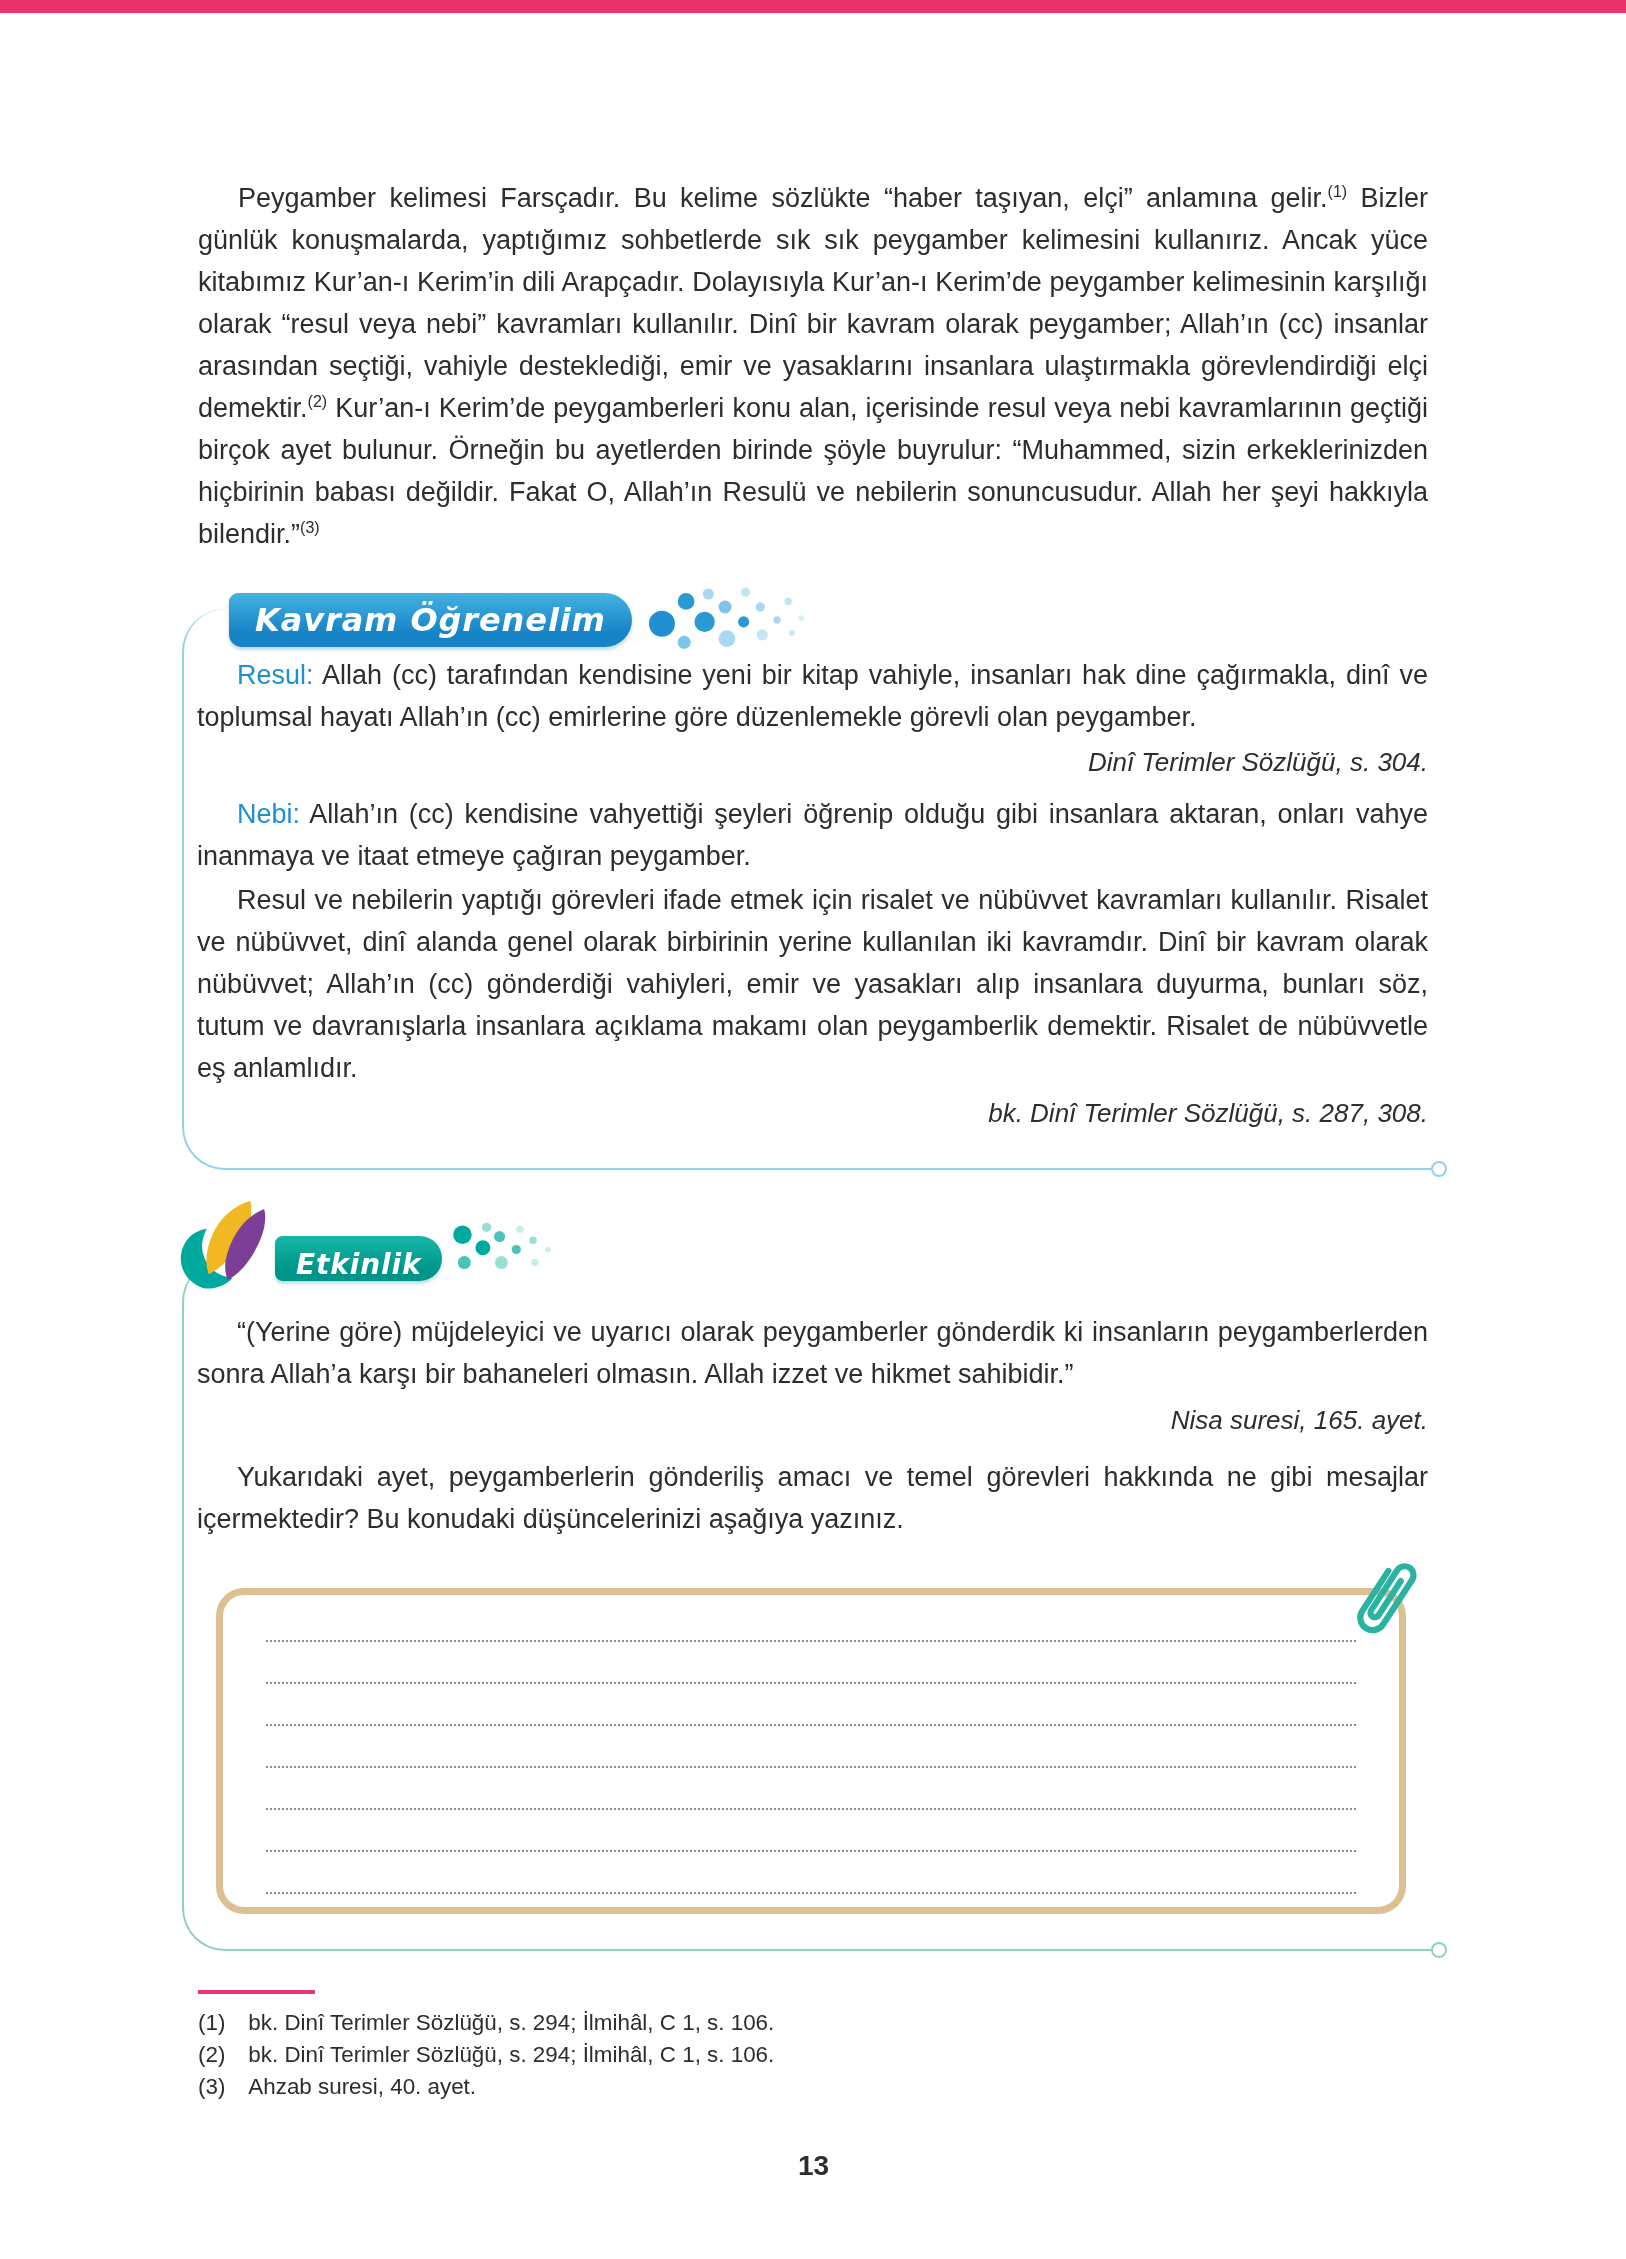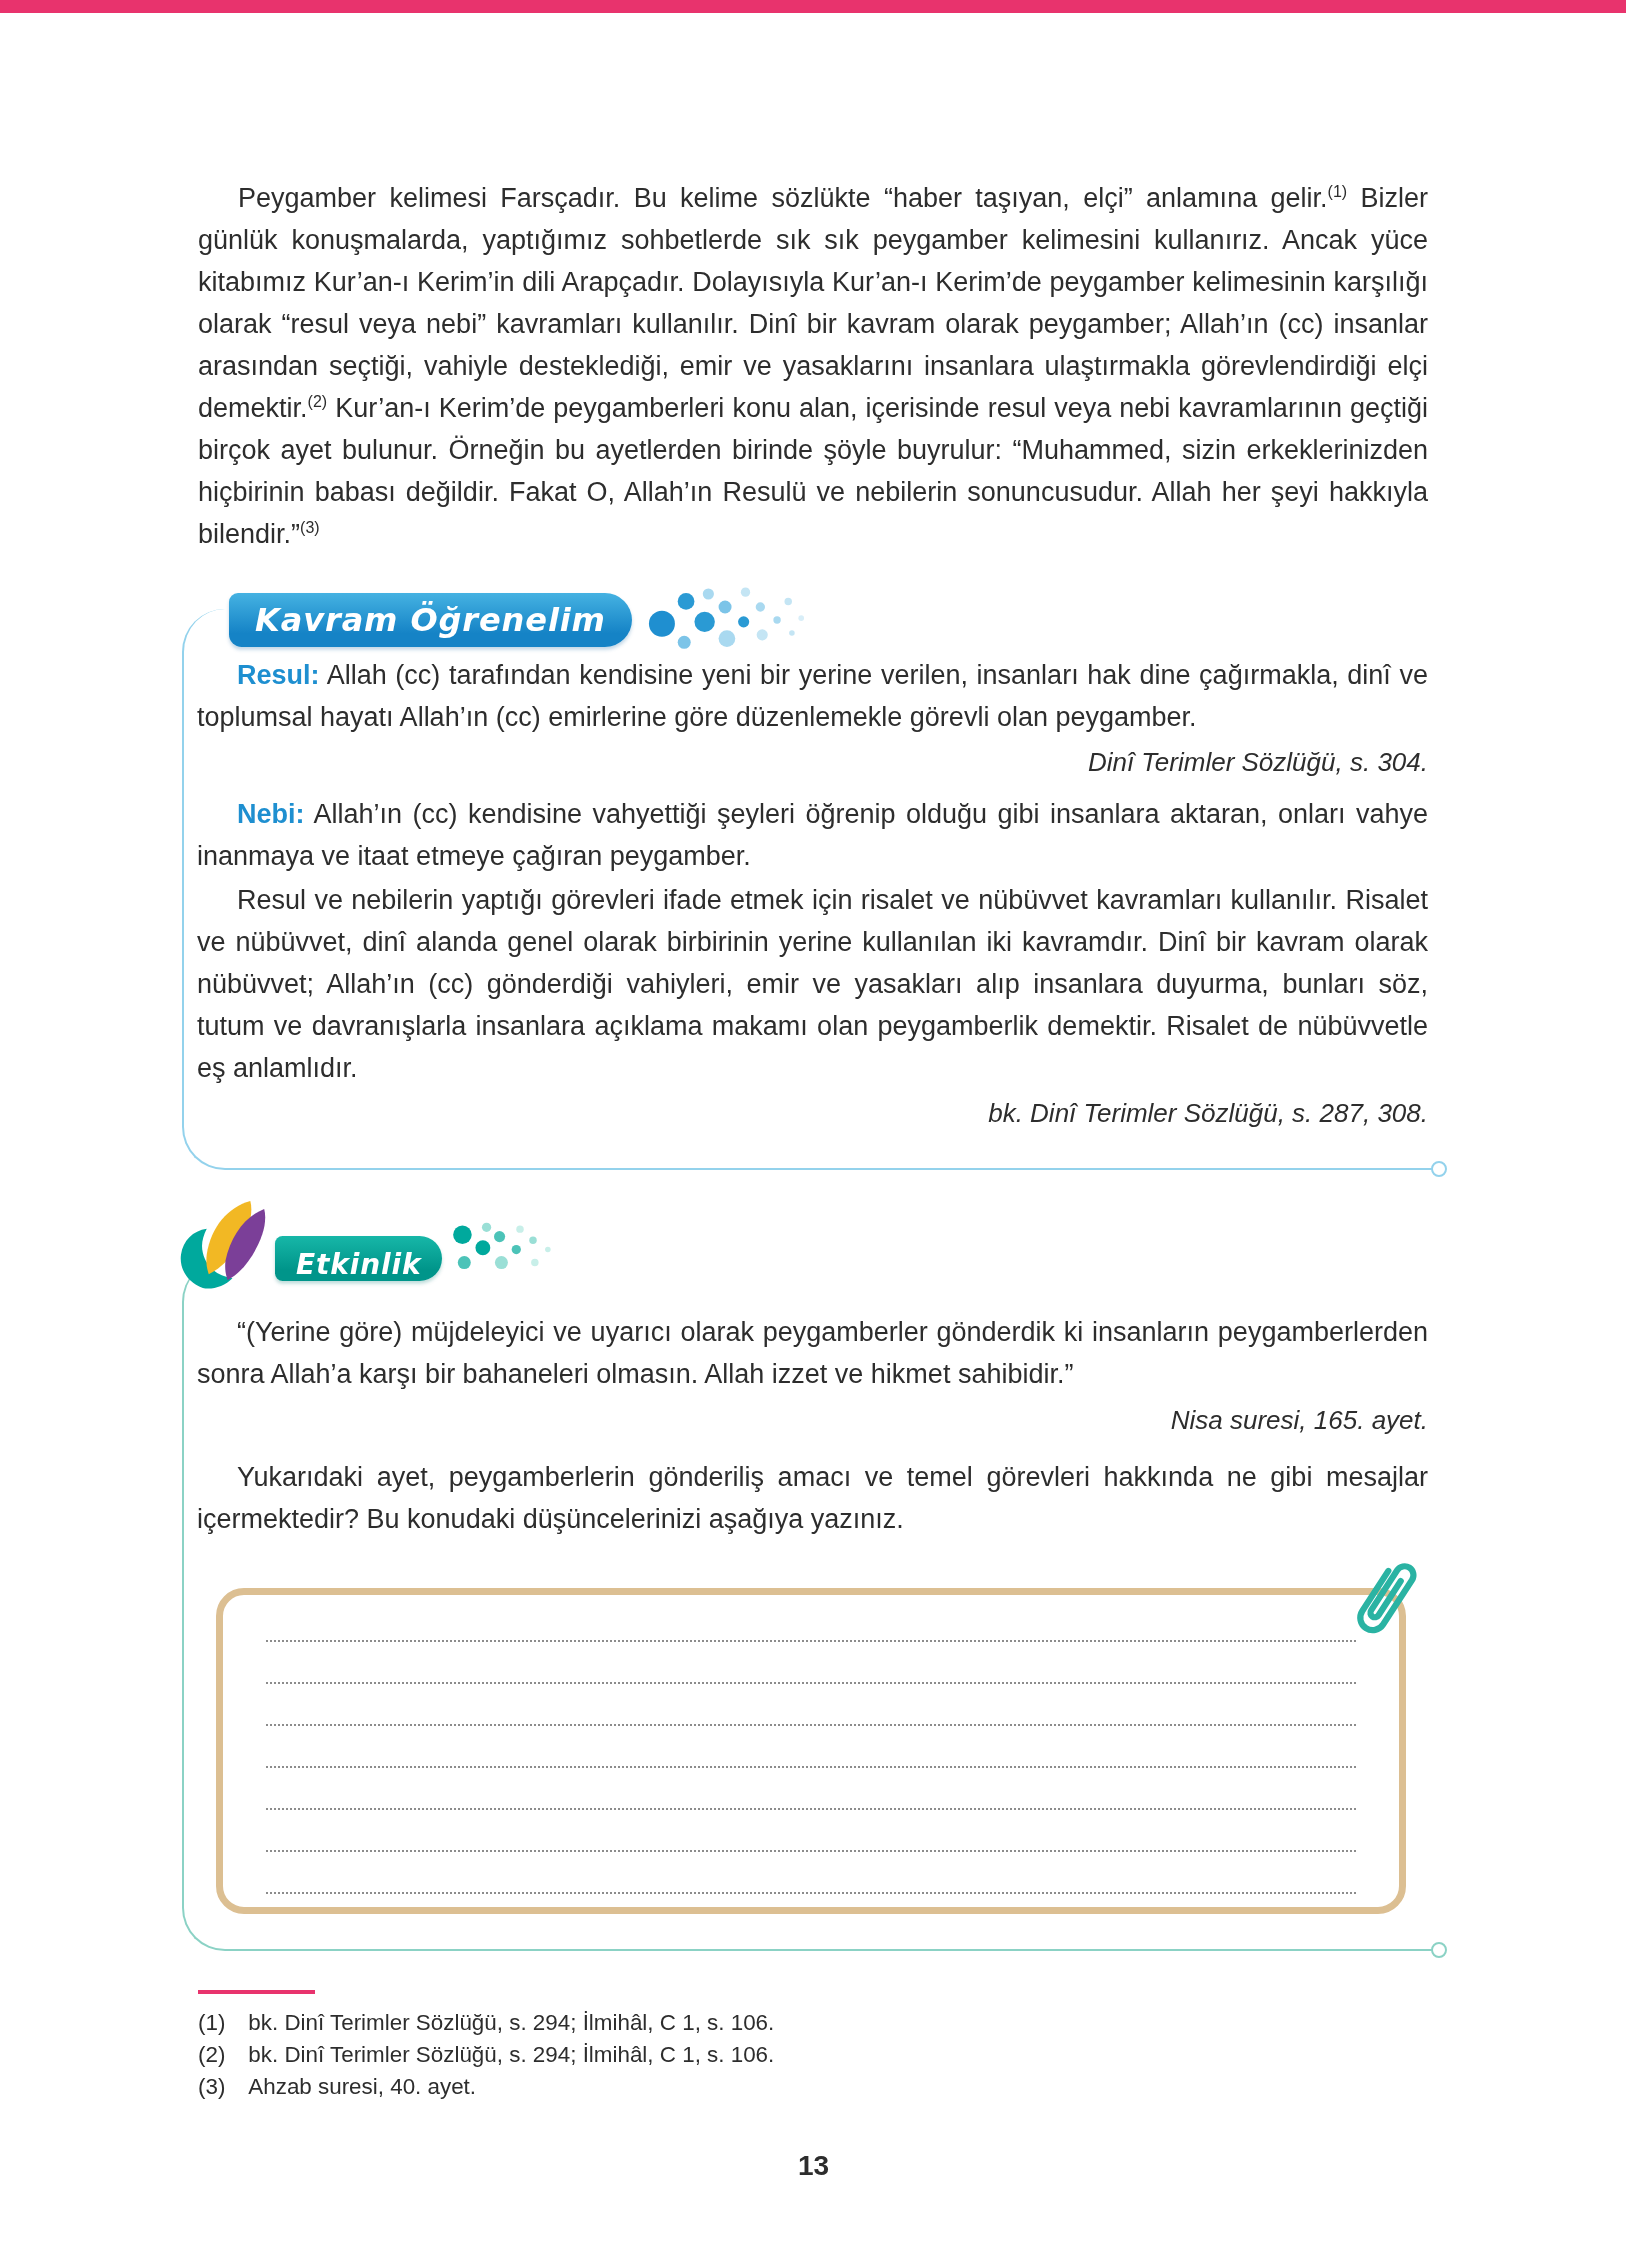--- a/index.html
+++ b/index.html
@@ -11,21 +11,21 @@
     position: relative;
     overflow: hidden;
   }
   .topbar { width: 100%; height: 13px; background: var(--pink, #e8336d); }
   .content { padding: 0 199px 0 198px; }
 
   .para { font-size: 27px; line-height: 42px; text-align: justify; }
   .indent { text-indent: 40px; }
   sup.ref { font-size: 16px; vertical-align: super; line-height: 0; }
   b { font-weight: 400; }
-  .term { font-weight: 700; color: var(--blue, #1e8fd0); }
+  .term { font-weight: 400; color: var(--blue, #1e8fd0); }
   .source { font-size: 26px; font-style: italic; text-align: right; margin: 9.3px 0 15px; }
   .intro { margin-top: 164px; }
 
   
   .kavram {
     position: relative;
     margin: 54px -11.2px 0 -16px;
     padding: 43px 11.2px 24px 13px;
     border-left: 2.8px solid var(--blue-border, #93d2ec);
     border-bottom: 2.8px solid var(--blue-border, #93d2ec);
@@ -131,21 +131,21 @@
           <circle cx="106" cy="12" r="5" fill="#c4e5f4"></circle>
             <circle cx="122" cy="28" r="5" fill="#a9d9f0"></circle>
           <circle cx="124" cy="58" r="6" fill="#c4e5f4"></circle>
             <circle cx="140" cy="42" r="4" fill="#a9d9f0"></circle>
           <circle cx="152" cy="22" r="4" fill="#c4e5f4"></circle>
             <circle cx="156" cy="56" r="3" fill="#c4e5f4"></circle>
           <circle cx="166" cy="40" r="3" fill="#d8eef8"></circle>
         </svg>
       </div>
 
-      <p class="para indent"><span class="term">Resul:</span><span> Allah (cc) tarafından kendisine yeni bir yerine verilen, insanları hak dine çağırmakla, dinî ve toplumsal hayatı Allah’ın (cc) emirlerine göre düzenlemekle görevli olan peygamber.</span></p>
+      <p class="para indent"><span class="term">Resul:</span><span> Allah (cc) tarafından kendisine yeni bir kitap vahiyle, insanları hak dine çağırmakla, dinî ve toplumsal hayatı Allah’ın (cc) emirlerine göre düzenlemekle görevli olan peygamber.</span></p>
       <p class="source">Dinî Terimler Sözlüğü, s. 304.</p>
 
       <p class="para indent"><span class="term">Nebi:</span><span> Allah’ın (cc) kendisine vahyettiği şeyleri öğrenip olduğu gibi insanlara aktaran, onları vahye inanmaya ve itaat etmeye çağıran peygamber.</span></p>
 
       <p class="para indent"><span>Resul ve nebilerin yaptığı görevleri ifade etmek için </span><b>risalet</b><span> ve </span><b>nübüvvet</b><span> kavramları kullanılır. Risalet ve nübüvvet, dinî alanda genel olarak birbirinin yerine kullanılan iki kavramdır. Dinî bir kavram olarak nübüvvet; Allah’ın (cc) gönderdiği vahiyleri, emir ve yasakları alıp insanlara duyurma, bunları söz, tutum ve davranışlarla insanlara açıklama makamı olan peygamberlik demektir. Risalet de nübüvvetle eş anlamlıdır.</span></p>
       <p class="source">bk. Dinî Terimler Sözlüğü, s. 287, 308.</p>
     </section>
 
     <section class="etkinlik">
       <div class="etkinlik-header">

